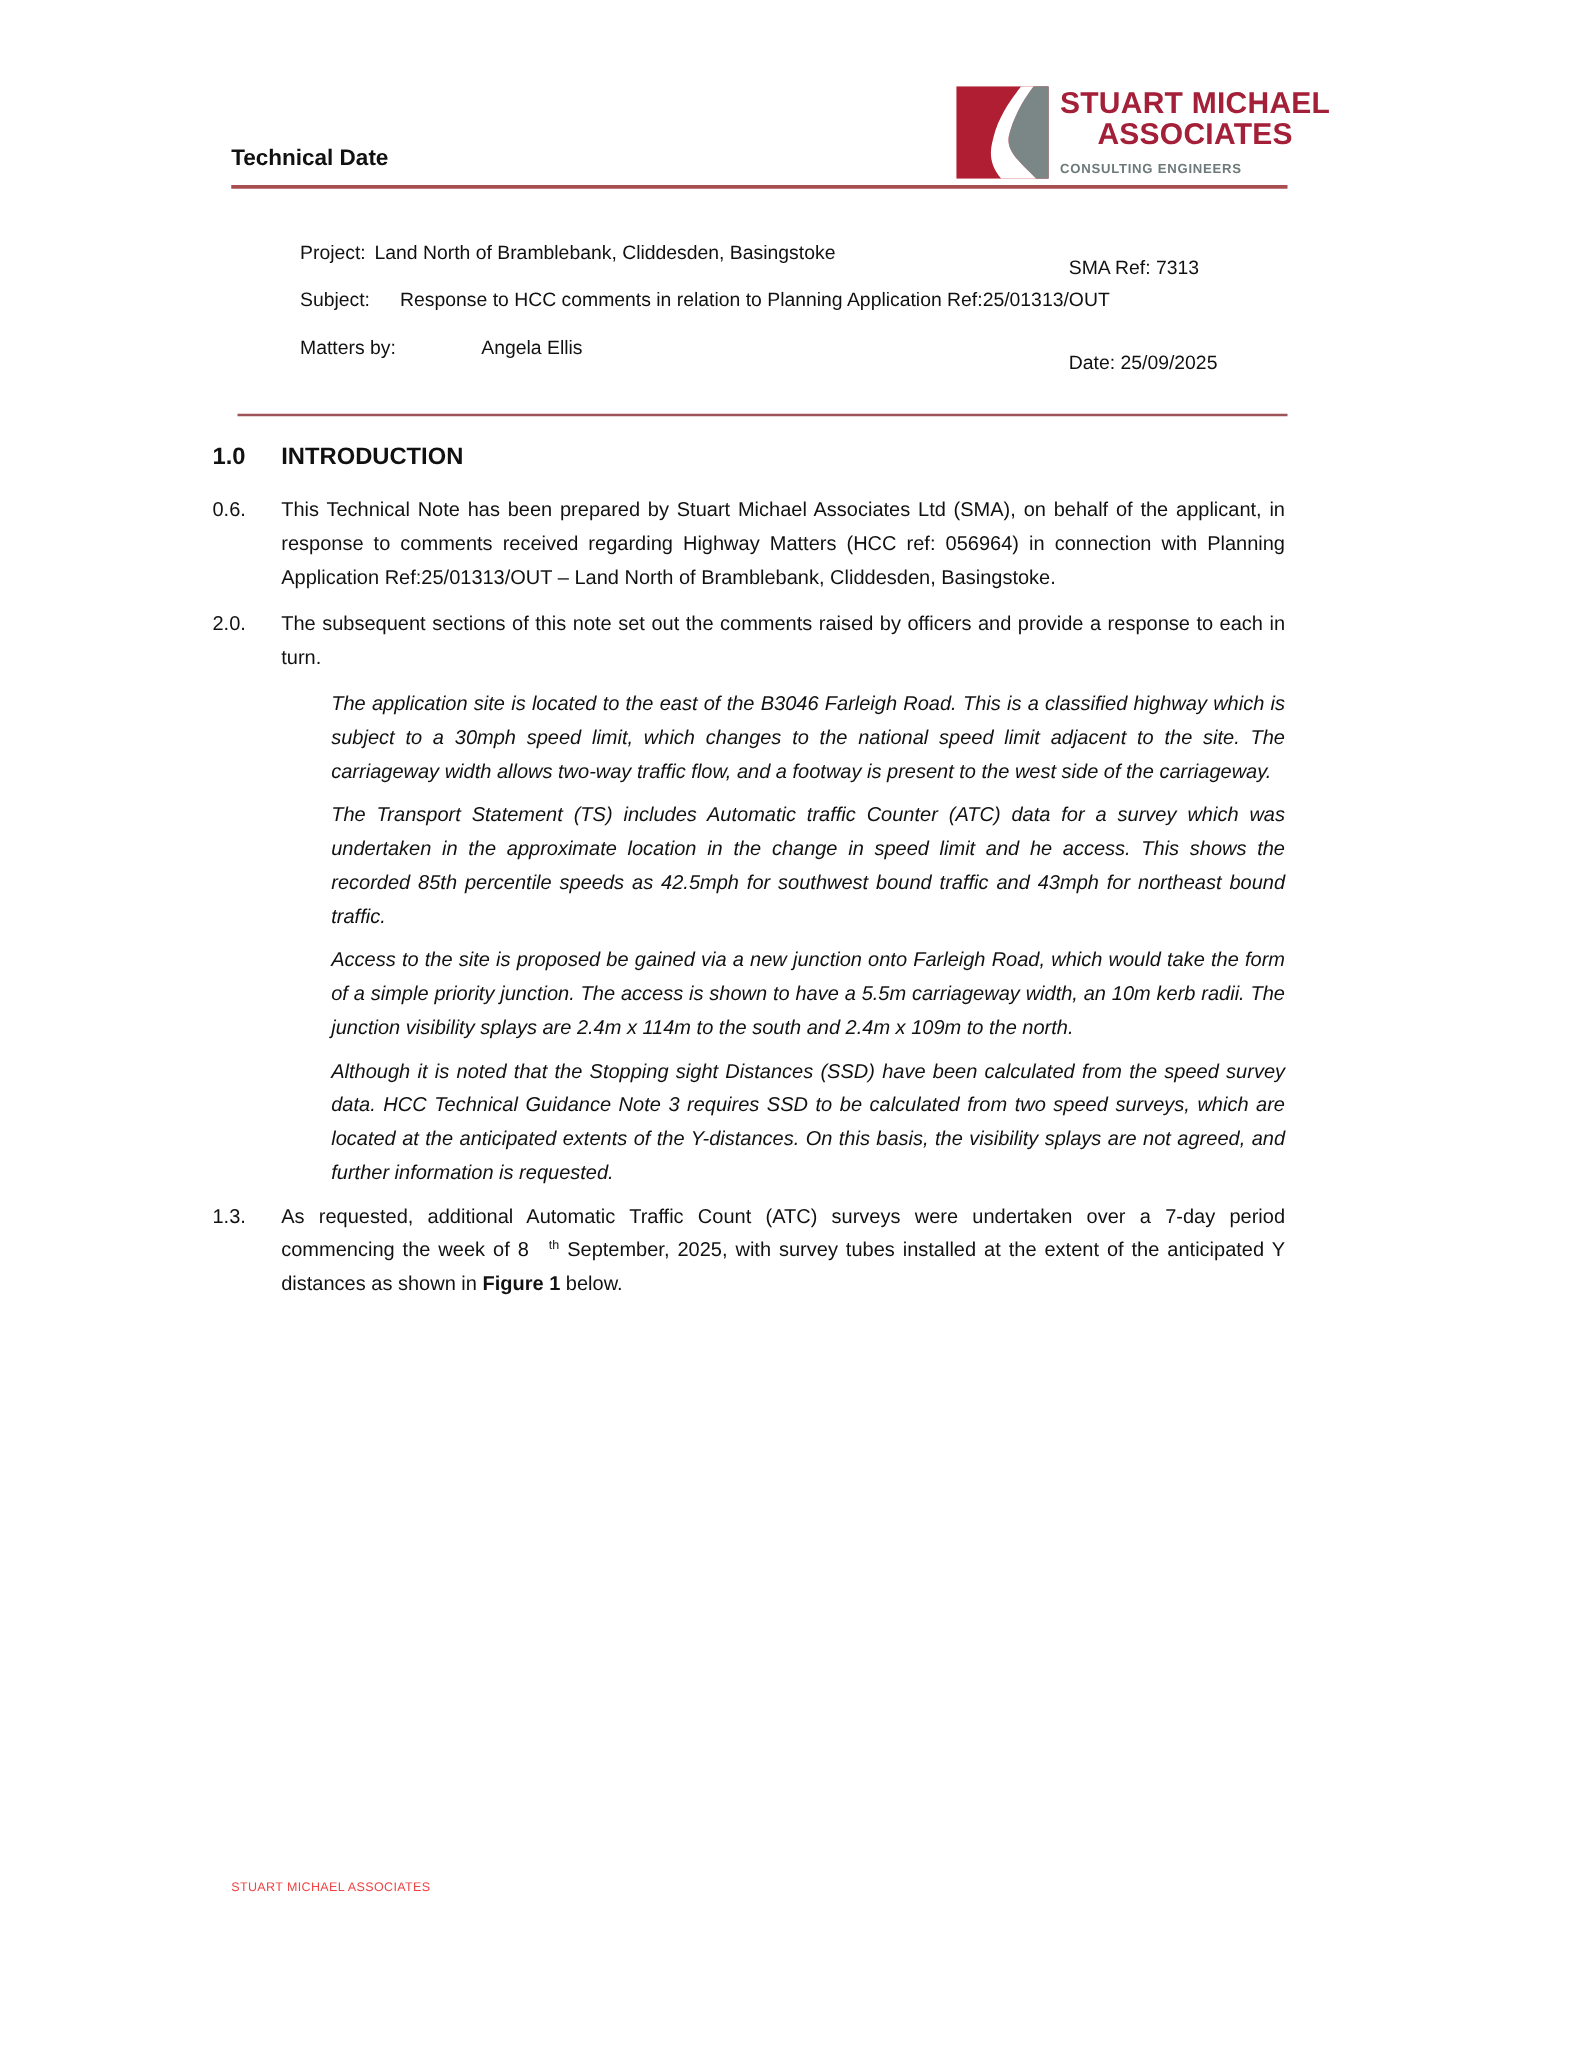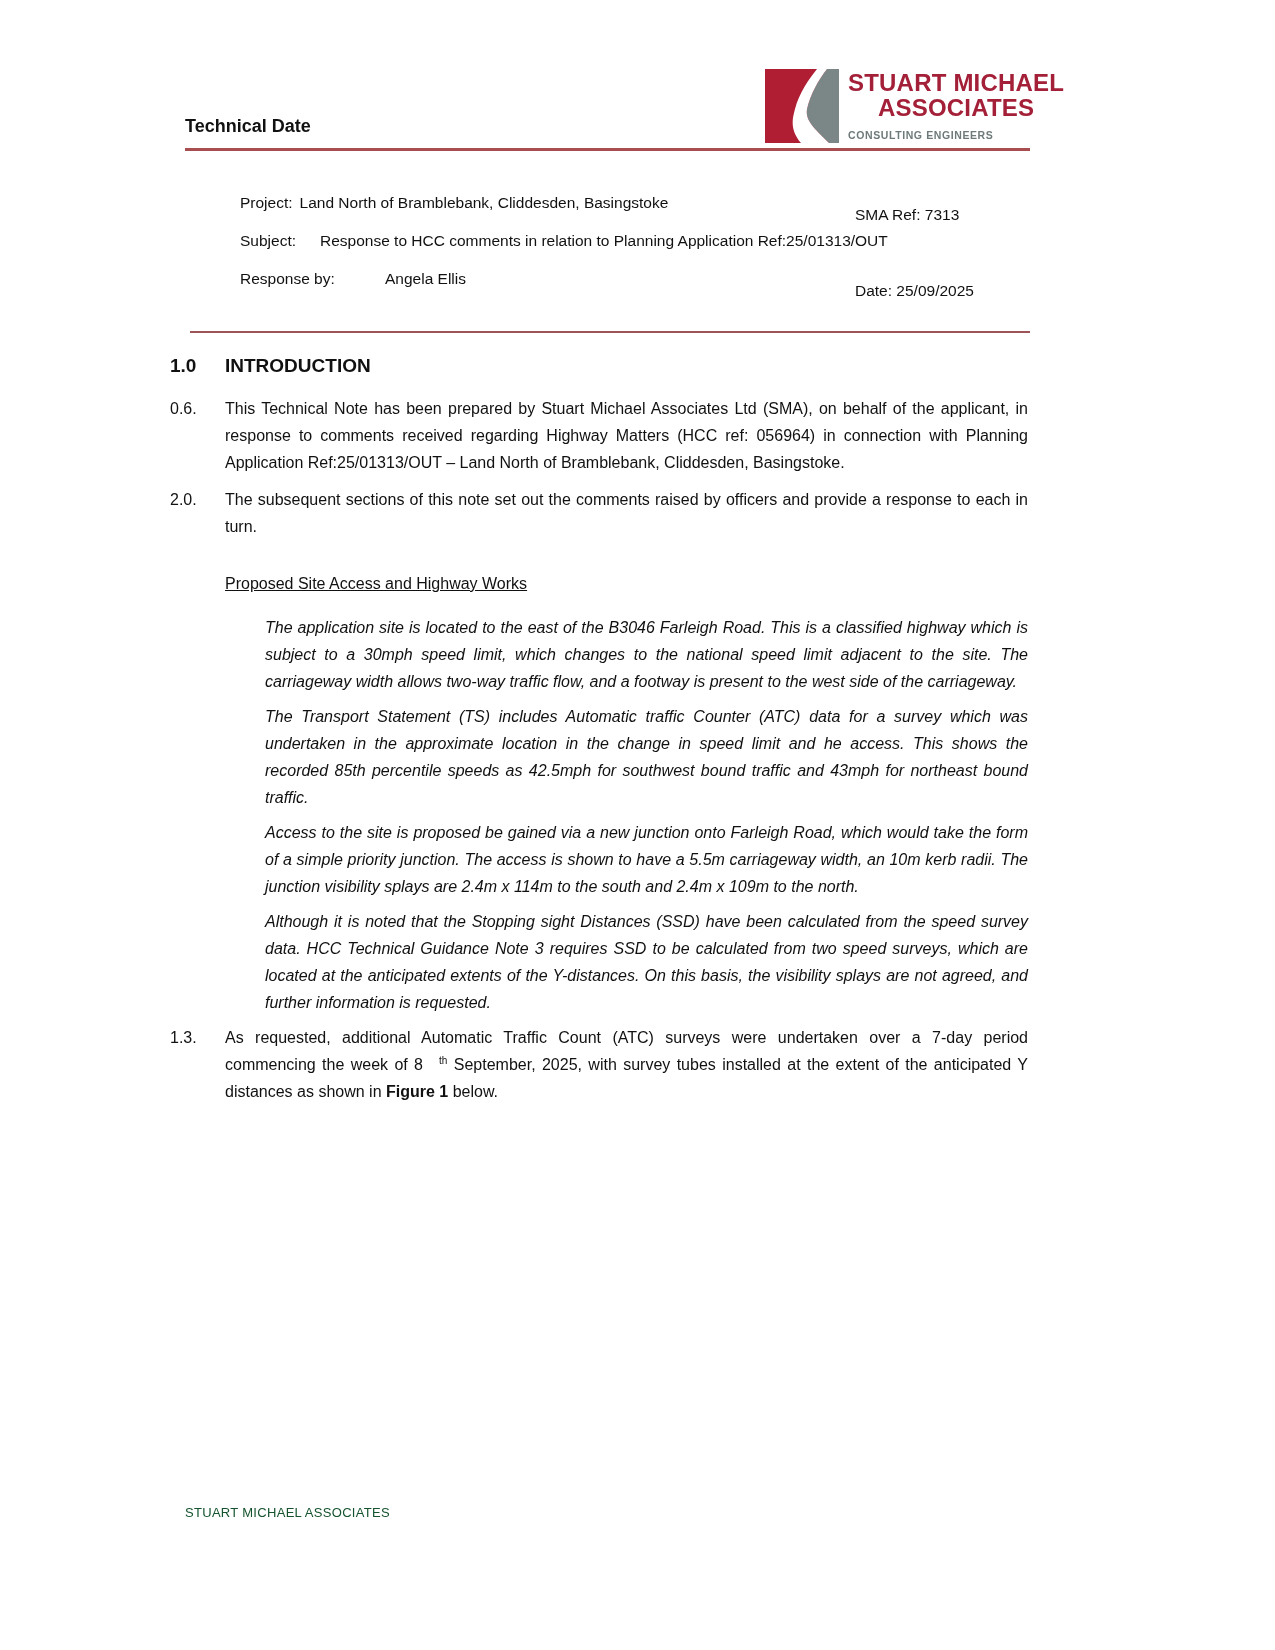--- a/index.html
+++ b/index.html
@@ -118,23 +118,23 @@
     margin-bottom: 8px;
   }
   .para-last { margin-top: 6px; }
   sup { font-size: 10px; vertical-align: super; line-height: 0; margin-left: 16px; }
 
   
   .footer {
     position: absolute;
     left: 185px;
     top: 1505px;
-    font-size: 13px;
+    font-size: 10px;
     letter-spacing: 0.3px;
-    color: #14532d;
+    color: #ef4444;
   }
 </style>
 </head>
 <body>
 
 <div class="page">
 
   <div class="doc-title">Technical Date</div>
 
   <div class="logo">
@@ -154,21 +154,21 @@
 
   <div class="meta">
     <div class="meta-row">
       <span class="meta-label-project">Project:</span><span>Land North of Bramblebank, Cliddesden, Basingstoke</span>
       <span class="meta-right">SMA Ref: 7313</span>
     </div>
     <div class="meta-row">
       <span class="meta-label-subject">Subject:</span><span>Response to HCC comments in relation to Planning Application Ref:25/01313/OUT</span>
     </div>
     <div class="meta-row">
-      <span class="meta-label-prepared">Response by:</span><span>Angela Ellis</span>
+      <span class="meta-label-prepared">Matters by:</span><span>Angela Ellis</span>
       <span class="meta-right">Date: 25/09/2025</span>
     </div>
   </div>
 
   <div class="mid-rule"></div>
 
   <div class="content">
 
     <div class="section-heading">
       <span class="num">1.0</span>
@@ -178,21 +178,20 @@
     <div class="para">
       <span class="num">0.6.</span>
       <span class="ptext">This Technical Note has been prepared by Stuart Michael Associates Ltd (SMA), on behalf of the applicant, in response to comments received regarding Highway Matters (HCC ref: 056964) in connection with Planning Application Ref:25/01313/OUT – Land North of Bramblebank, Cliddesden, Basingstoke.</span>
     </div>
 
     <div class="para">
       <span class="num">2.0.</span>
       <span class="ptext">The subsequent sections of this note set out the comments raised by officers and provide a response to each in turn.</span>
     </div>
 
-    <div class="subheading">Proposed Site Access and Highway Works</div>
 
     <div class="quote">The application site is located to the east of the B3046 Farleigh Road. This is a classified highway which is subject to a 30mph speed limit, which changes to the national speed limit adjacent to the site. The carriageway width allows two-way traffic flow, and a footway is present to the west side of the carriageway.</div>
     <div class="quote">The Transport Statement (TS) includes Automatic traffic Counter (ATC) data for a survey which was undertaken in the approximate location in the change in speed limit and he access. This shows the recorded 85th percentile speeds as 42.5mph for southwest bound traffic and 43mph for northeast bound traffic.</div>
     <div class="quote">Access to the site is proposed be gained via a new junction onto Farleigh Road, which would take the form of a simple priority junction. The access is shown to have a 5.5m carriageway width, an 10m kerb radii. The junction visibility splays are 2.4m x 114m to the south and 2.4m x 109m to the north.</div>
     <div class="quote">Although it is noted that the Stopping sight Distances (SSD) have been calculated from the speed survey data. HCC Technical Guidance Note 3 requires SSD to be calculated from two speed surveys, which are located at the anticipated extents of the Y-distances. On this basis, the visibility splays are not agreed, and further information is requested.</div>
 
     <div class="para para-last">
       <span class="num">1.3.</span>
       <span class="ptext"><span>As requested, additional Automatic Traffic Count (ATC) surveys were undertaken over a 7-day period commencing the week of 8</span><sup>th</sup><span> September, 2025, with survey tubes installed at the extent of the anticipated Y distances as shown in </span><b>Figure 1</b><span> below.</span></span>
     </div>

